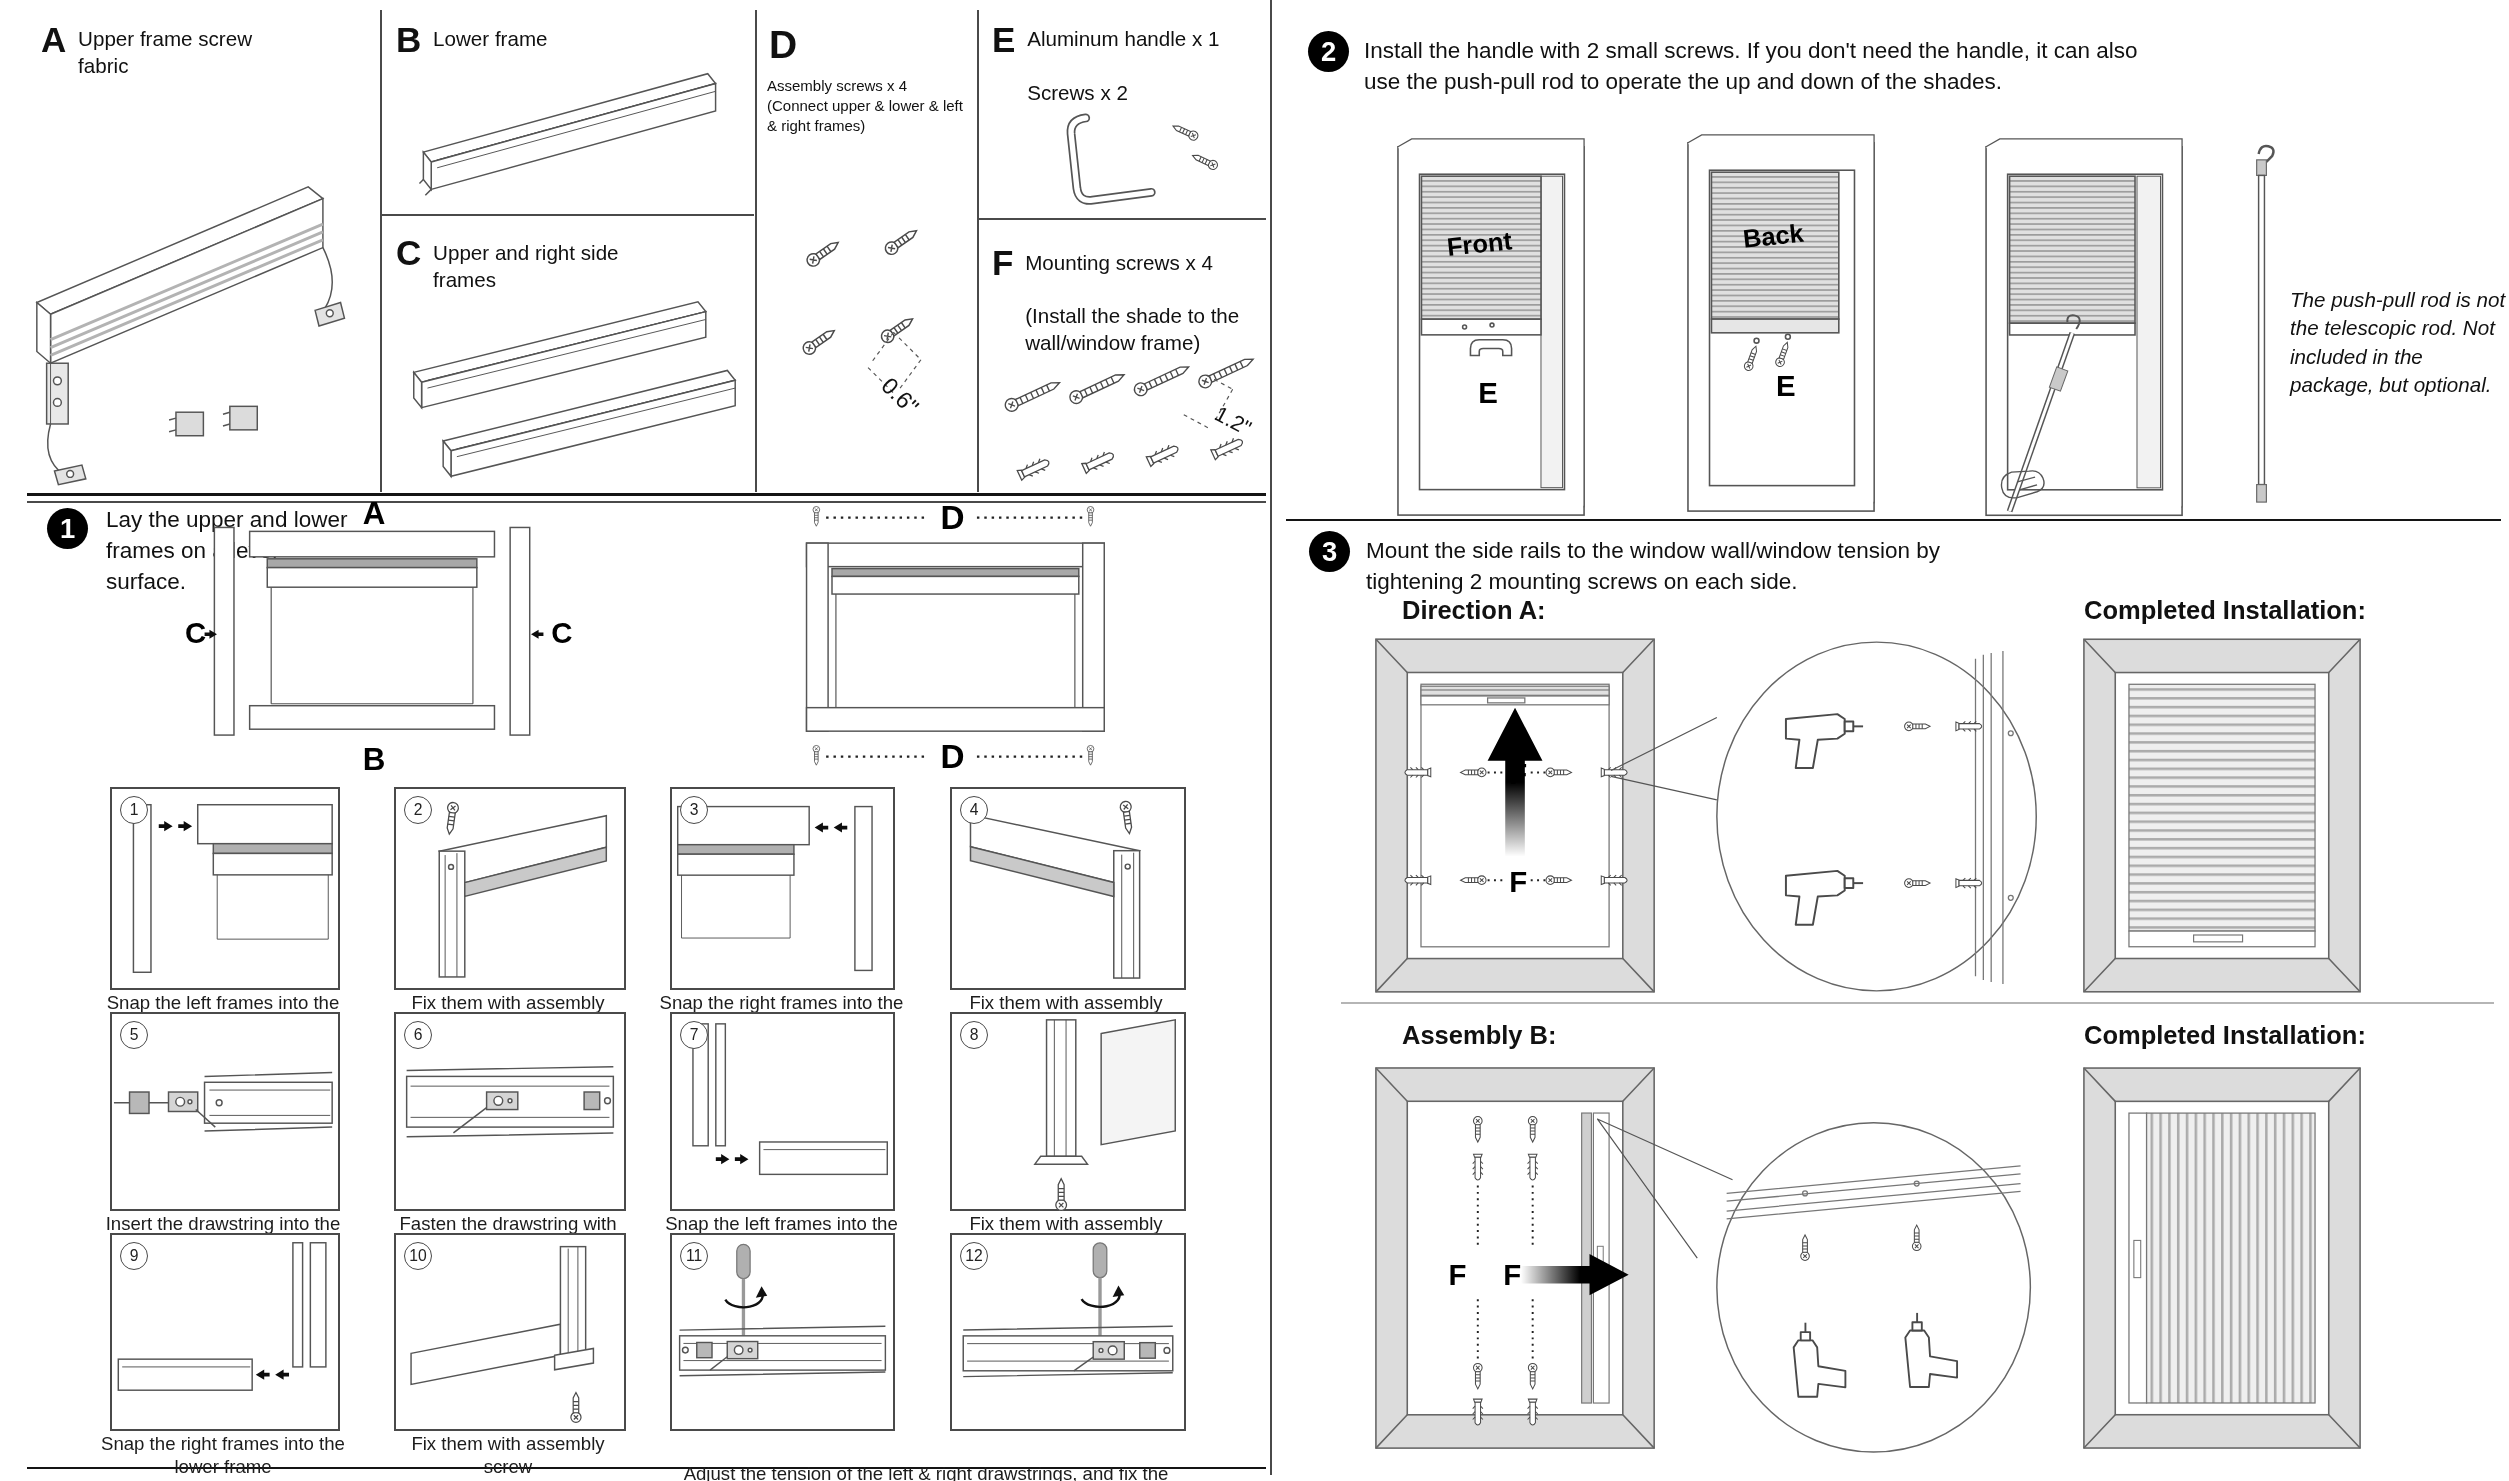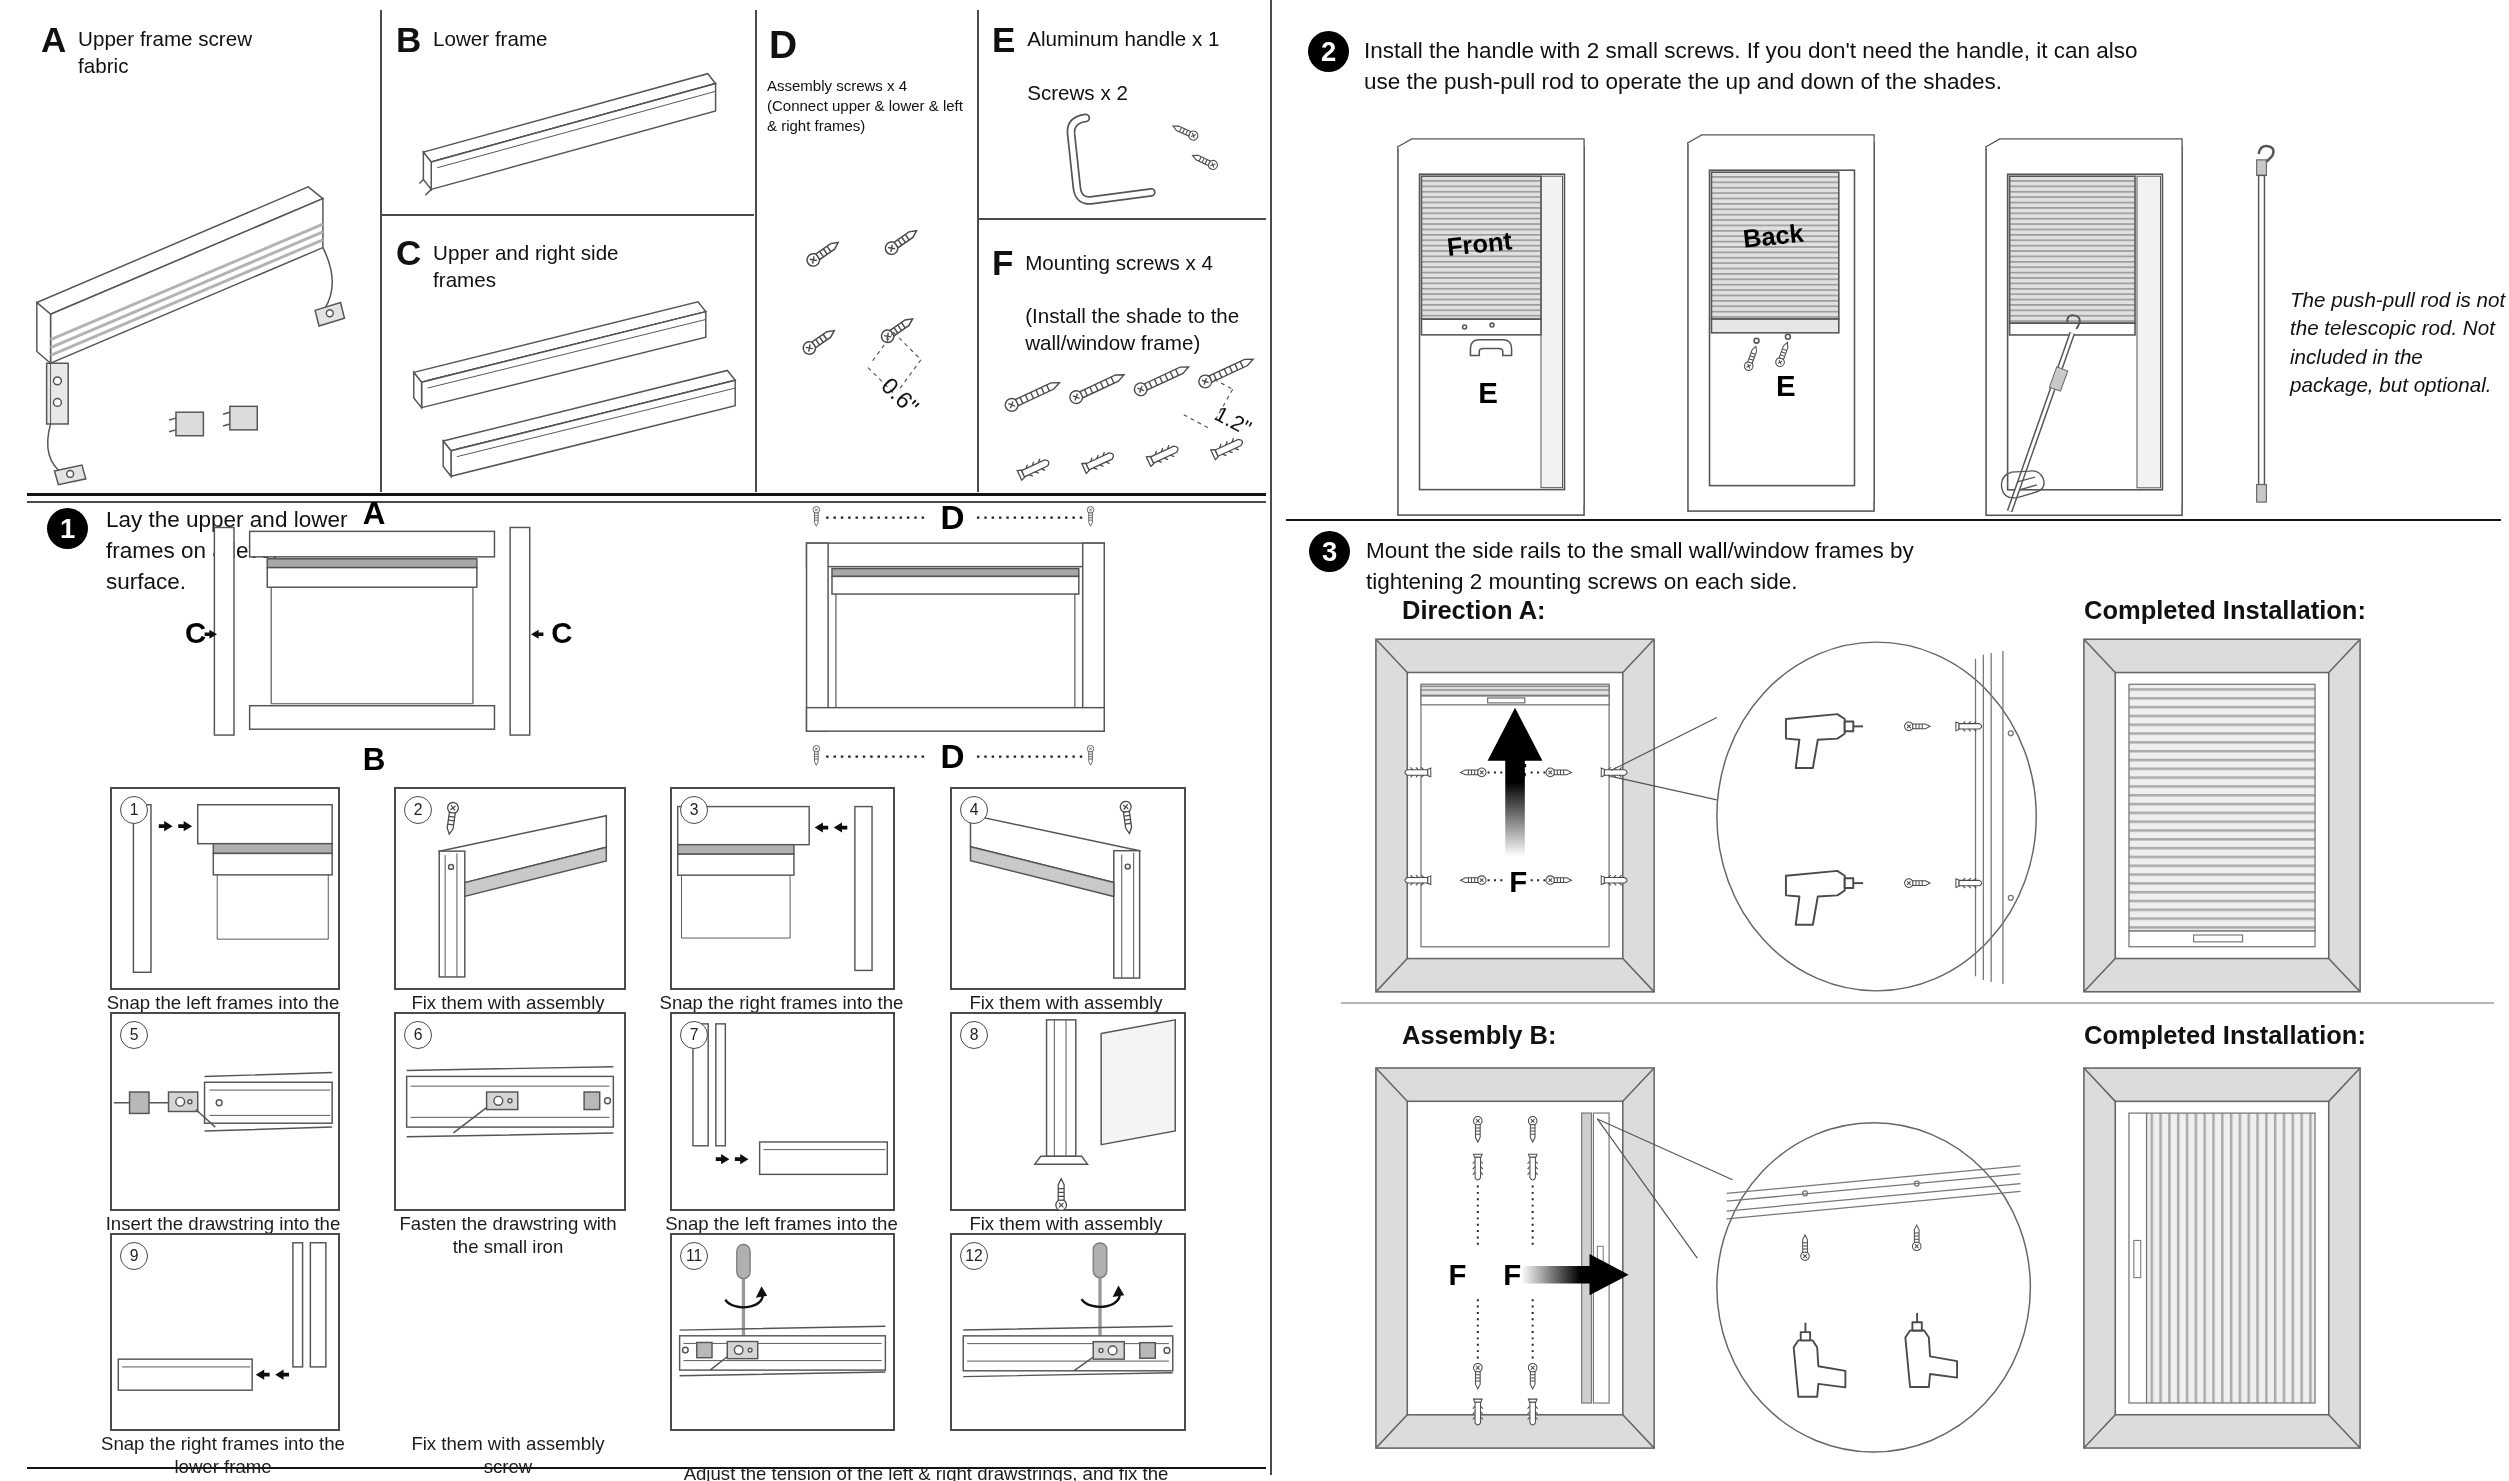--- a/index.html
+++ b/index.html
@@ -368,20 +368,32 @@
       <g fill="#fff" stroke="#555" stroke-width="1.5">
         <rect x="6" y="128" width="138" height="32"></rect>
         <path d="M10,136 H142" stroke-width="1"></path>
         <rect x="186" y="8" width="10" height="128"></rect>
         <rect x="204" y="8" width="16" height="128"></rect>
       </g>
       <use href="#arr-r" transform="translate(182,144) scale(-0.62,0.62)"></use>
       <use href="#arr-r" transform="translate(162,144) scale(-0.62,0.62)"></use>
     </svg>
   </div>
+  <div class="panel" style="left:394px;top:1233px;width:228px;height:194px">
+    <span class="minibadge">10</span>
+    <svg width="228" height="194" viewBox="0 0 232 200">
+      <g fill="#fff" stroke="#555" stroke-width="1.5">
+        <polygon points="14,122 168,92 168,124 14,154"></polygon>
+        <rect x="168" y="12" width="26" height="112"></rect>
+        <path d="M176,14 V124 M186,12 V124" stroke-width="1"></path>
+        <polygon points="162,124 202,117 202,132 162,139"></polygon>
+      </g>
+      <use href="#screw-sm" transform="translate(184,188) rotate(180) scale(0.95)"></use>
+    </svg>
+  </div>
   <div class="panel" style="left:670px;top:1233px;width:221px;height:194px">
     <span class="minibadge">11</span>
     <svg width="221" height="194" viewBox="0 0 232 200">
       <rect x="68" y="8" width="14" height="36" rx="7" fill="#b0b0b0" stroke="#777" stroke-width="1.3"></rect>
       <path d="M75,44 V104" stroke="#999" stroke-width="3.5"></path>
       <path d="M56,66 a20,12 0 1 0 38,-8" fill="none" stroke="#111" stroke-width="2.5"></path>
       <polygon points="94,52 100,62 88,64" fill="#111"></polygon>
       <g fill="#fff" stroke="#555" stroke-width="1.5">
         <path d="M8,98 L224,94 M8,146 L224,142" stroke-width="1.5"></path>
         <rect x="8" y="104" width="216" height="36"></rect>
@@ -484,21 +496,21 @@
     <rect x="14" y="36" width="6" height="318" fill="#fff" stroke="#555" stroke-width="1.5"></rect>
     <rect x="12" y="354" width="10" height="18" fill="#c9c9c9" stroke="#666" stroke-width="1.2"></rect>
   </svg>
 
   <div class="note" style="left:2290px;top:286px;width:216px">The push-pull rod is not the telescopic rod. Not included in the package, but optional.</div>
 
   <div class="stepbadge" style="left:1309px;top:531px">
     <span>3</span>
   </div>
   <div class="steptext" style="left:1366px;top:535px;width:1078px">
-    <div>Mount the side rails to the small wall/window frames by</div>
+    <div>Mount the side rails to the window wall/window tension by</div>
     <div>tightening 2 mounting screws on each side.</div>
   </div>
 
   <div class="dirtitle" style="left:1402px;top:596px">Direction A:</div>
   <div class="dirtitle" style="left:2084px;top:596px">Completed Installation:</div>
 
   <svg class="abs" style="left:1372px;top:635px" width="676" height="363" viewBox="0 0 690 370">
     <g fill="#dcdcdc" stroke="#666" stroke-width="1.6">
       <rect x="4" y="4" width="284" height="360"></rect>
       <rect x="36" y="38" width="220" height="292" fill="#fff"></rect>

